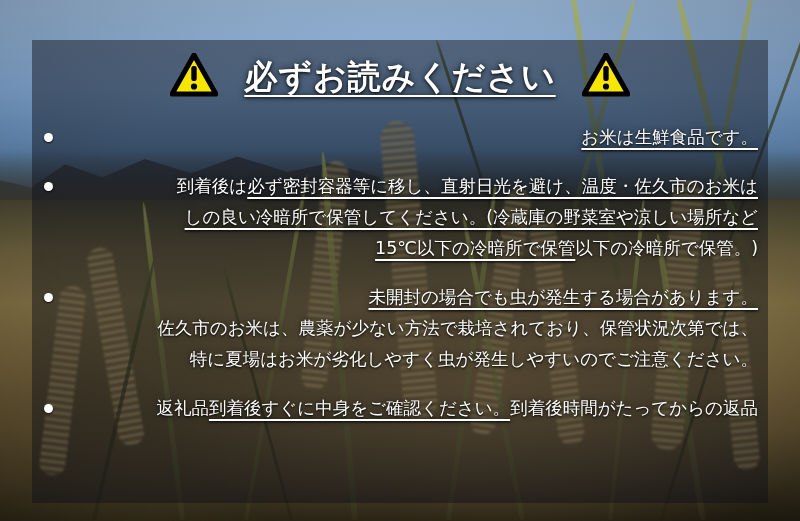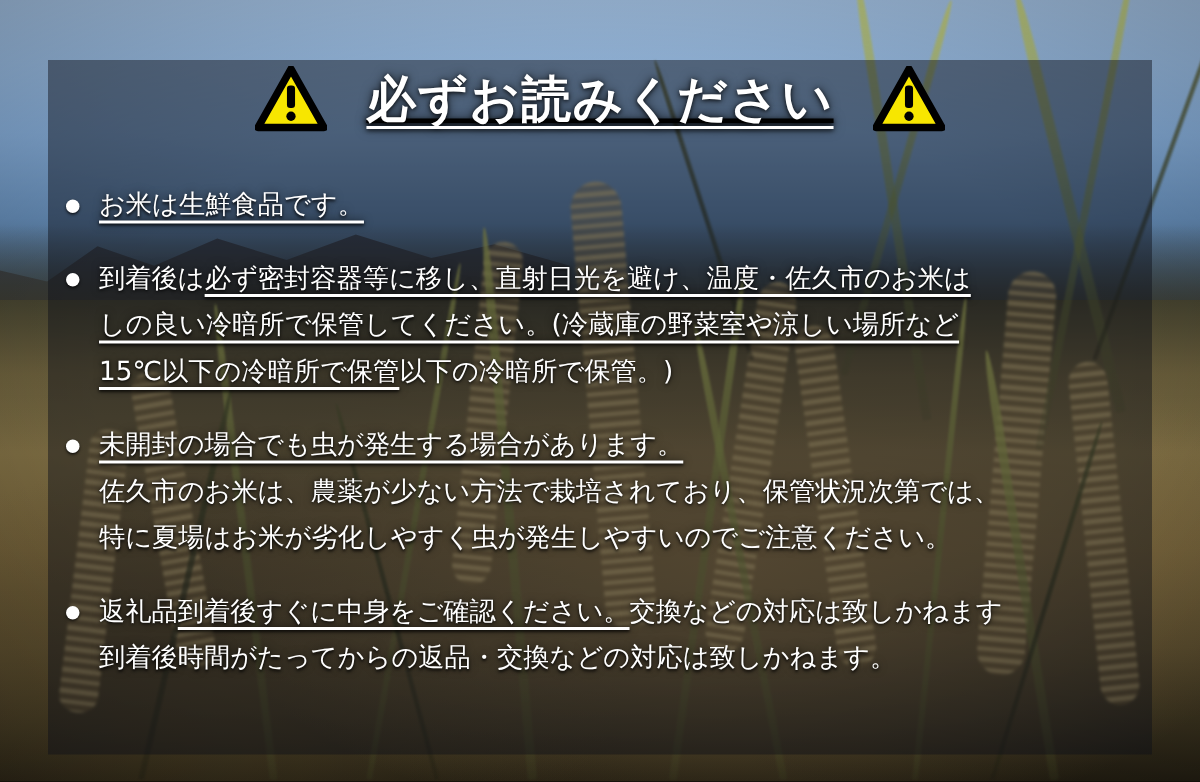--- a/index.html
+++ b/index.html
@@ -116,24 +116,23 @@
   }
 
   
   .title-row {
     position: absolute;
     left: 32px;
     top: 44px;
     width: 736px;
     height: 66px;
     display: flex;
-    align-items: flex-start;
+    align-items: center;
     justify-content: center;
     gap: 26px;
-    text-decoration: underline;
   }
   .warn-icon { flex: 0 0 auto; display: block; }
   .title-text {
     font-family: "DejaVu Sans", "Liberation Sans", sans-serif;
     font-size: 33px;
     font-weight: 700;
     color: #ffffff;
     letter-spacing: 1px;
     text-decoration: underline;
     text-underline-offset: 7px;
@@ -146,20 +145,21 @@
   .notes {
     position: absolute;
     left: 42px;
     top: 122px;
     width: 716px;
   }
   .note {
     position: relative;
     padding-left: 24px;
     margin-bottom: 18px;
+    text-align: right;
   }
   .note:last-child { margin-bottom: 0; }
   .bullet {
     position: absolute;
     left: 2px;
     top: 11px;
     width: 9px;
     height: 9px;
     border-radius: 50%;
     background: #ffffff;
@@ -253,18 +253,17 @@
         <div class="line"><span class="u">15℃以下の冷暗所で保管</span><span>以下の冷暗所で保管。)</span></div>
       </div>
       <div class="note">
         <span class="bullet"></span>
         <div class="line"><span class="u">未開封の場合でも虫が発生する場合があります。</span></div>
         <div class="line"><span>佐久市のお米は、農薬が少ない方法で栽培されており、保管状況次第では、</span></div>
         <div class="line"><span>特に夏場はお米が劣化しやすく虫が発生しやすいのでご注意ください。</span></div>
       </div>
       <div class="note">
         <span class="bullet"></span>
-        <div class="line"><span>返礼品</span><span class="u">到着後すぐに中身をご確認ください。</span><span>交換などの対応は致しかねます</span></div>
-        <div class="line"><span>到着後時間がたってからの返品・交換などの対応は致しかねます。</span></div>
+        <div class="line"><span>返礼品</span><span class="u">到着後すぐに中身をご確認ください。</span><span>到着後時間がたってからの返品</span></div>
       </div>
     </div>
 
 </div>
 
 </body></html>

